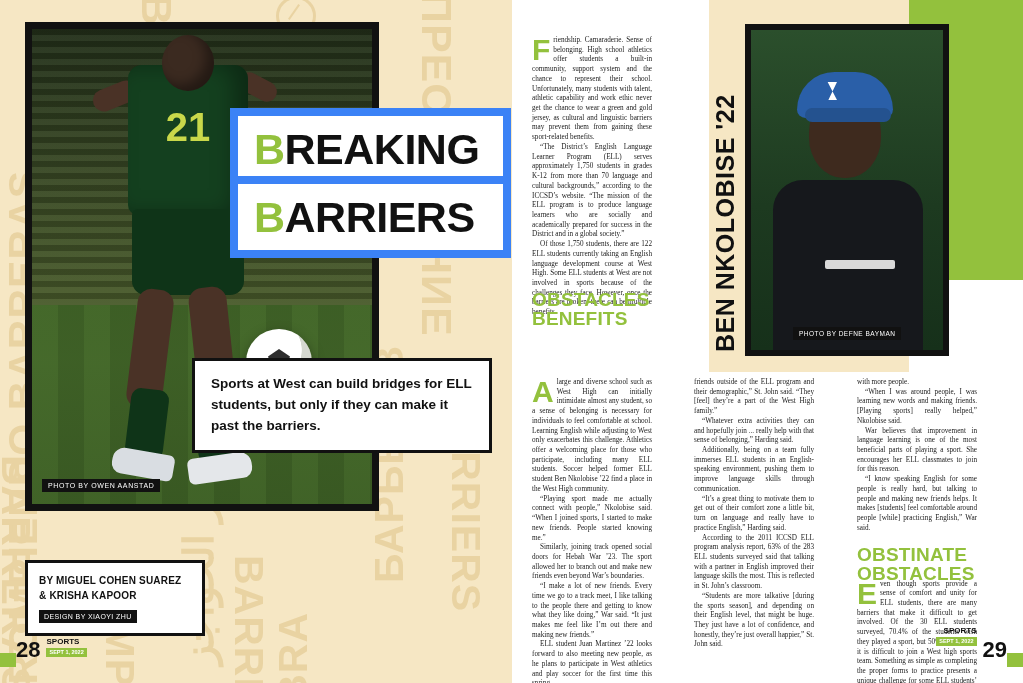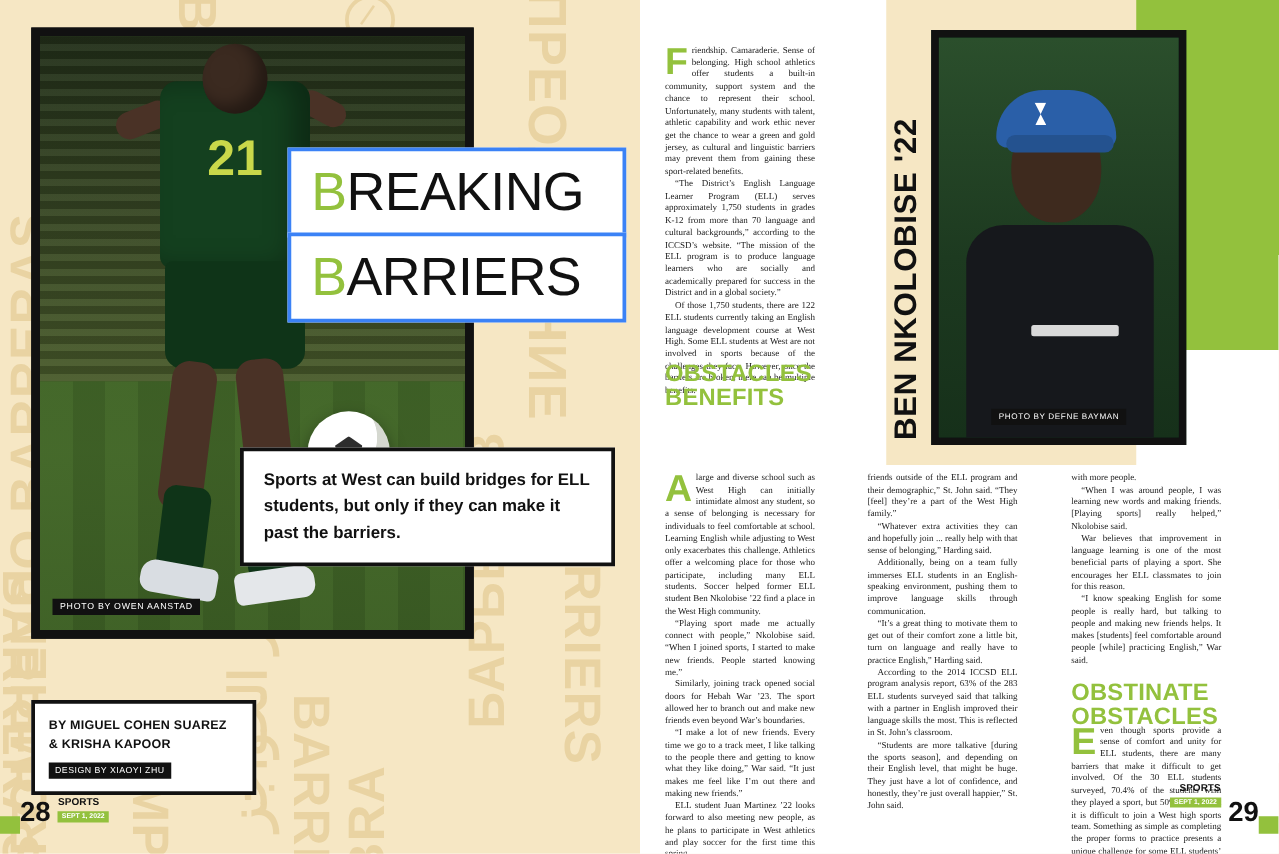--- a/index.html
+++ b/index.html
@@ -99,23 +99,23 @@
   }
   .photo-credit{
     position:absolute;left:10px;bottom:12px;
     background:#111;color:#fff;
     font-family:"Liberation Sans", sans-serif;font-size:7px;letter-spacing:.6px;
     padding:3px 6px;
   }
 
   
   .headline-box{
-    position:absolute;background:#fff;border:3px solid #3b82f6;
-    font-family:"Liberation Sans", sans-serif;font-weight:400;
-    color:#111;line-height:1;margin-top:10px;
+    position:absolute;background:#fff;border:8px solid #3b82f6;
+    font-family:"Liberation Sans", sans-serif;font-weight:700;
+    color:#111;line-height:1;
   }
   .hl1{left:230px;top:108px;width:265px;height:66px;}
   .hl2{left:230px;top:176px;width:265px;height:66px;}
   .hl-text{position:absolute;left:16px;top:12px;font-size:43px;letter-spacing:-.5px;}
   .hl-text .g{color:#93c13d;}
 
   .deck-box{
     position:absolute;left:192px;top:358px;width:300px;min-height:78px;
     background:#fff;border:3px solid #111;
     font-family:"Liberation Sans", sans-serif;font-weight:700;
@@ -298,21 +298,21 @@
       <p>“I make a lot of new friends. Every time we go to a track meet, I like talking to the people there and getting to know what they like doing,” War said. “It just makes me feel like I’m out there and making new friends.”</p>
       <p>ELL student Juan Martinez ’22 looks forward to also meeting new people, as he plans to participate in West athletics and play soccer for the first time this spring.</p>
 
     </div>
 
     <div class="col colC">
       <p class="noind">friends outside of the ELL program and their demographic,” St. John said. “They [feel] they’re a part of the West High family.”</p>
       <p>“Whatever extra activities they can and hopefully join ... really help with that sense of belonging,” Harding said.</p>
       <p>Additionally, being on a team fully immerses ELL students in an English-speaking environment, pushing them to improve language skills through communication.</p>
       <p>“It’s a great thing to motivate them to get out of their comfort zone a little bit, turn on language and really have to practice English,” Harding said.</p>
-      <p>According to the 2014 ICCSD ELL program analysis report, 63% of the 283 ELL students surveyed said that talking with a partner in English improved their language skills the most. This is reflected in St. John’s classroom.</p>
+      <p>According to the 2011 ICCSD ELL program analysis report, 63% of the 283 ELL students surveyed said that talking with a partner in English improved their language skills the most. This is reflected in St. John’s classroom.</p>
       <p>“Students are more talkative [during the sports season], and depending on their English level, that might be huge. They just have a lot of confidence, and honestly, they’re just overall happier,” St. John said.</p>
 
     </div>
 
     <div class="col colD">
       <p class="noind">with more people.</p>
       <p>“When I was around people, I was learning new words and making friends. [Playing sports] really helped,” Nkolobise said.</p>
       <p>War believes that improvement in language learning is one of the most beneficial parts of playing a sport. She encourages her ELL classmates to join for this reason.</p>
       <p>“I know speaking English for some people is really hard, but talking to people and making new friends helps. It makes [students] feel comfortable around people [while] practicing English,” War said.</p>
       <div style="height:46px"></div>

